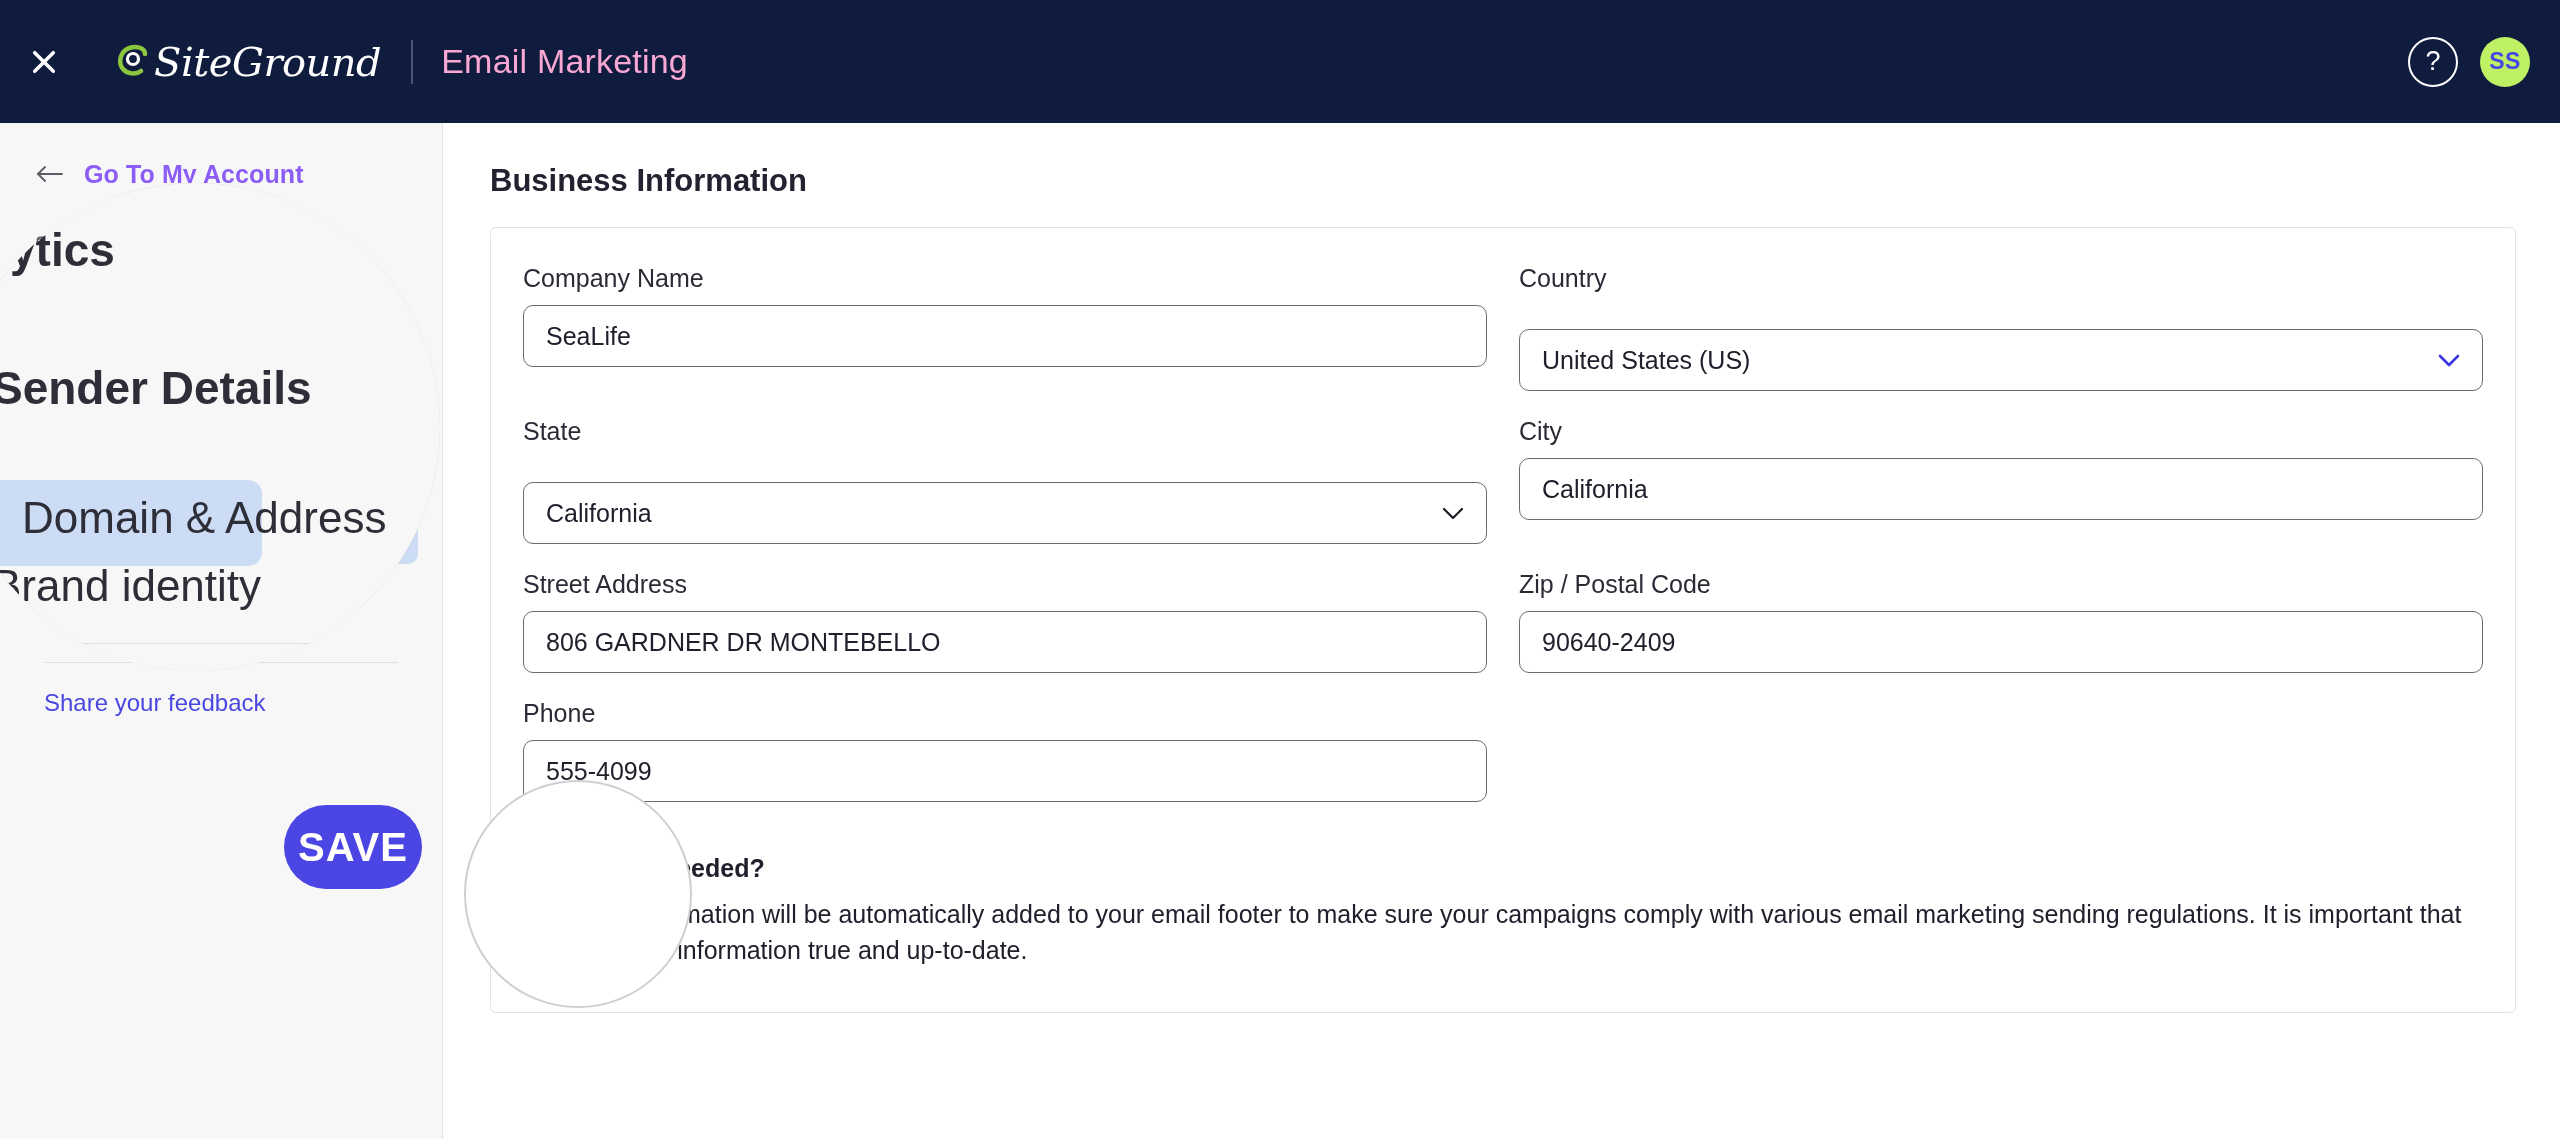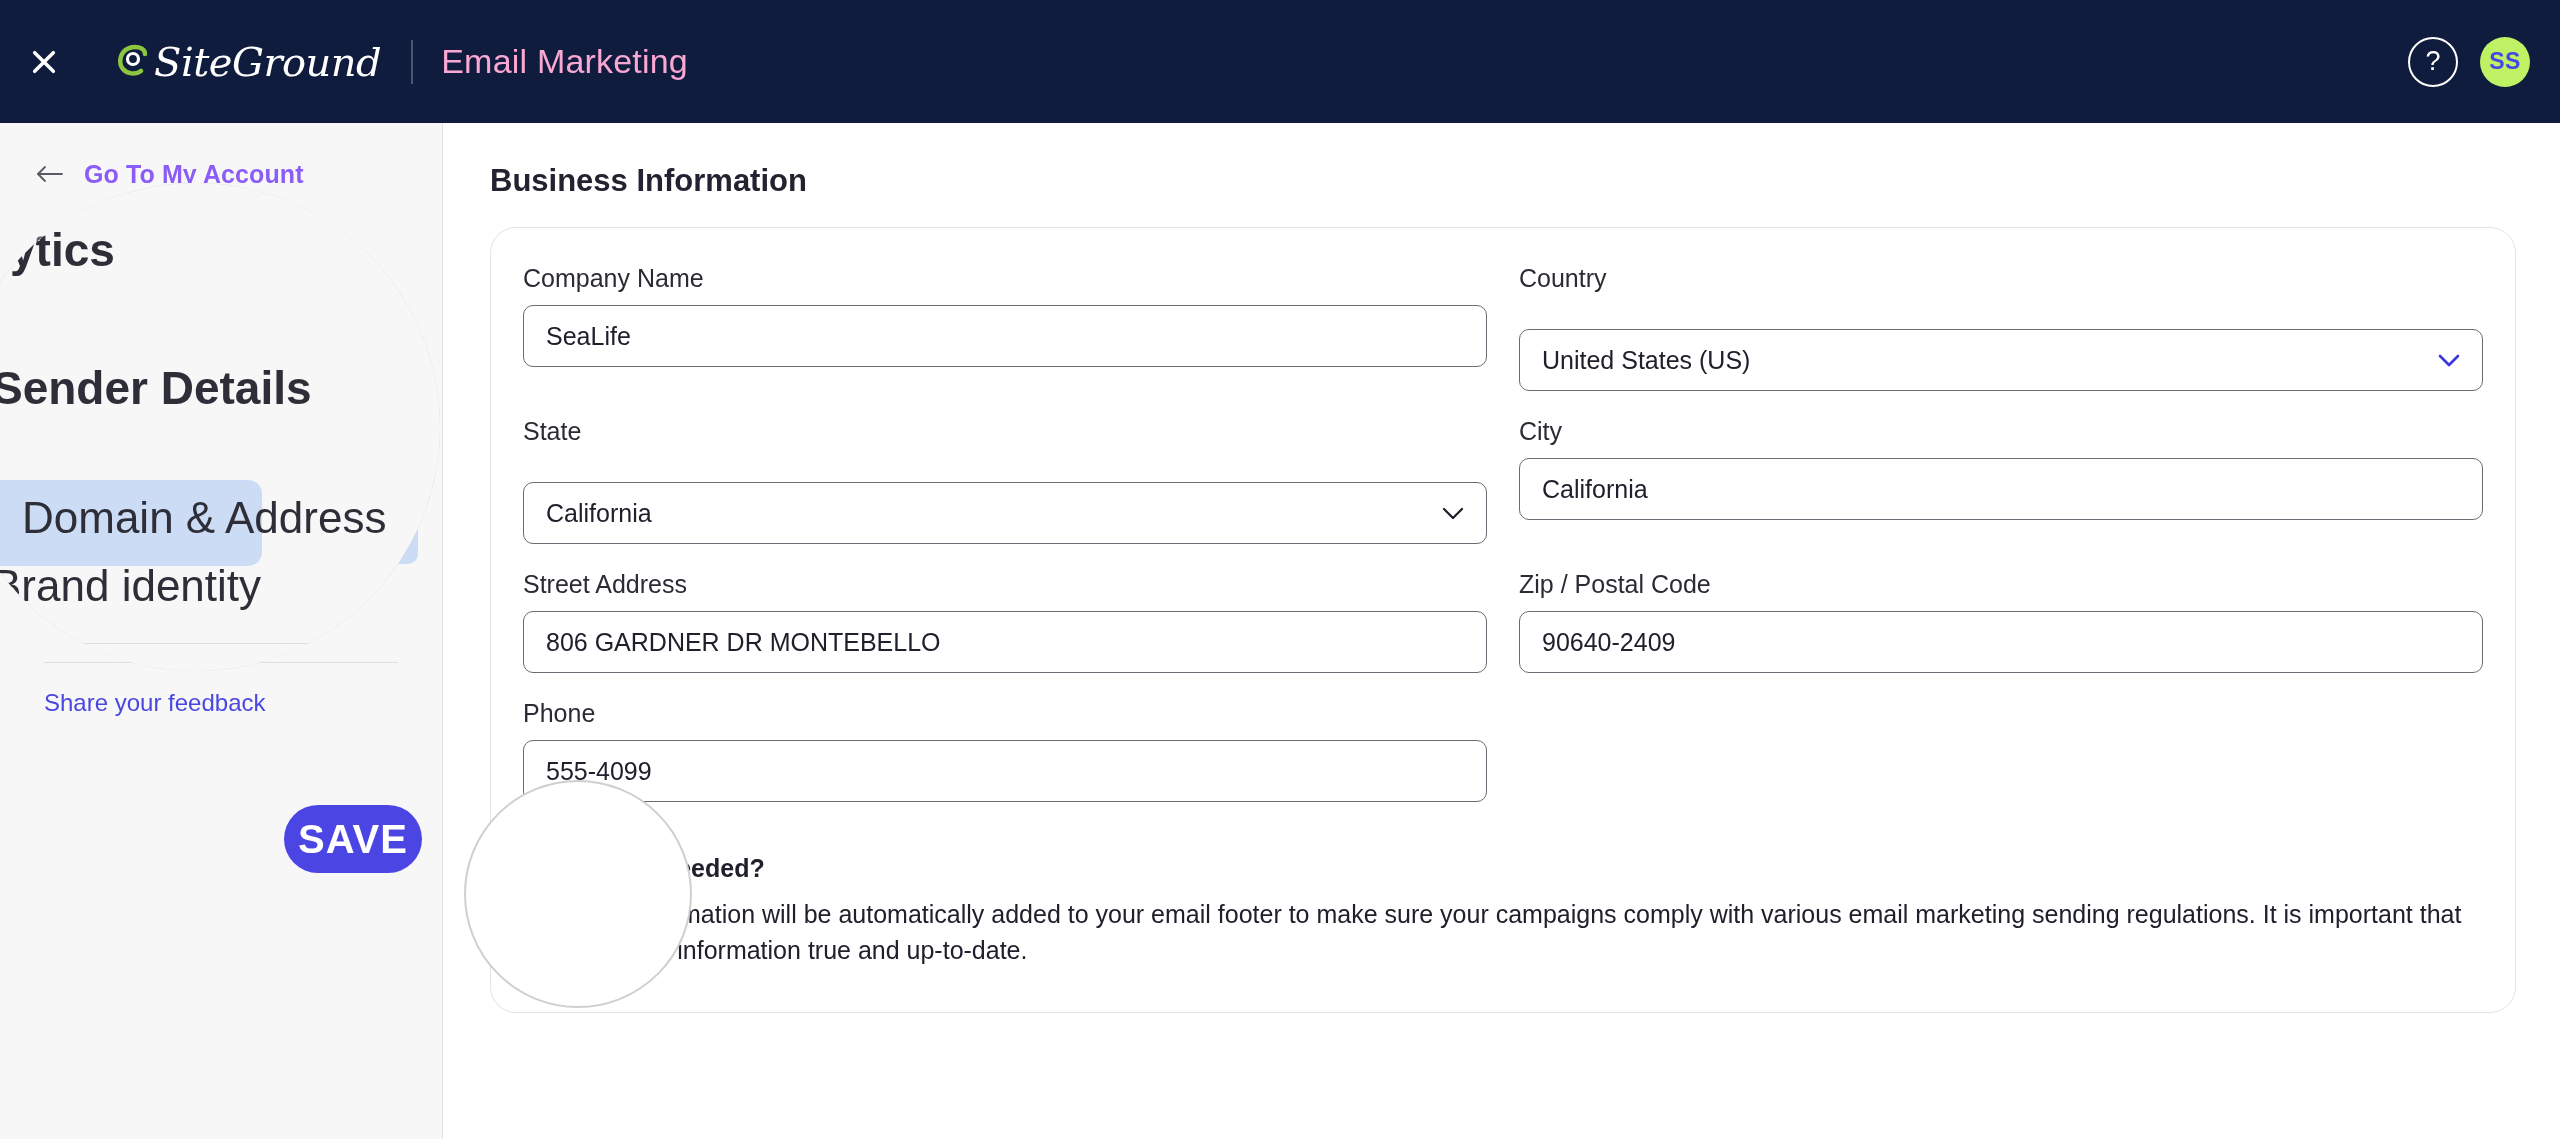--- a/index.html
+++ b/index.html
@@ -166,21 +166,21 @@
   }
   .page-title {
     margin: 40px 0 0 46px;
     font-size: 31px;
     font-weight: 700;
     color: #222230;
   }
   .card {
     margin: 28px 44px 0 46px;
     border: 1px solid #e3e3e8;
-    border-radius: 26px;
+    border-radius: 6px;
     padding: 36px 32px 44px 32px;
     background: #ffffff;
   }
   .grid {
     display: grid;
     grid-template-columns: 1fr 1fr;
     column-gap: 32px;
     row-gap: 0px;
   }
   .field { margin-bottom: 26px; }
@@ -243,21 +243,21 @@
   #lens-save {
     left: 464px; top: 780px;
     width: 228px; height: 228px;
     background: #ffffff;
     border-color: #cfcfcf;
   }
 
   .save-pill {
     position: absolute;
     left: 284px; top: 805px;
-    width: 138px; height: 68px;
+    width: 138px; height: 84px;
     background: #4b45e4;
     border-radius: 42px;
     color: #ffffff;
     font-size: 40px;
     font-weight: 700;
     letter-spacing: 1px;
     display: flex; align-items: center; justify-content: center;
     z-index: 60;
     cursor: pointer;
   }

